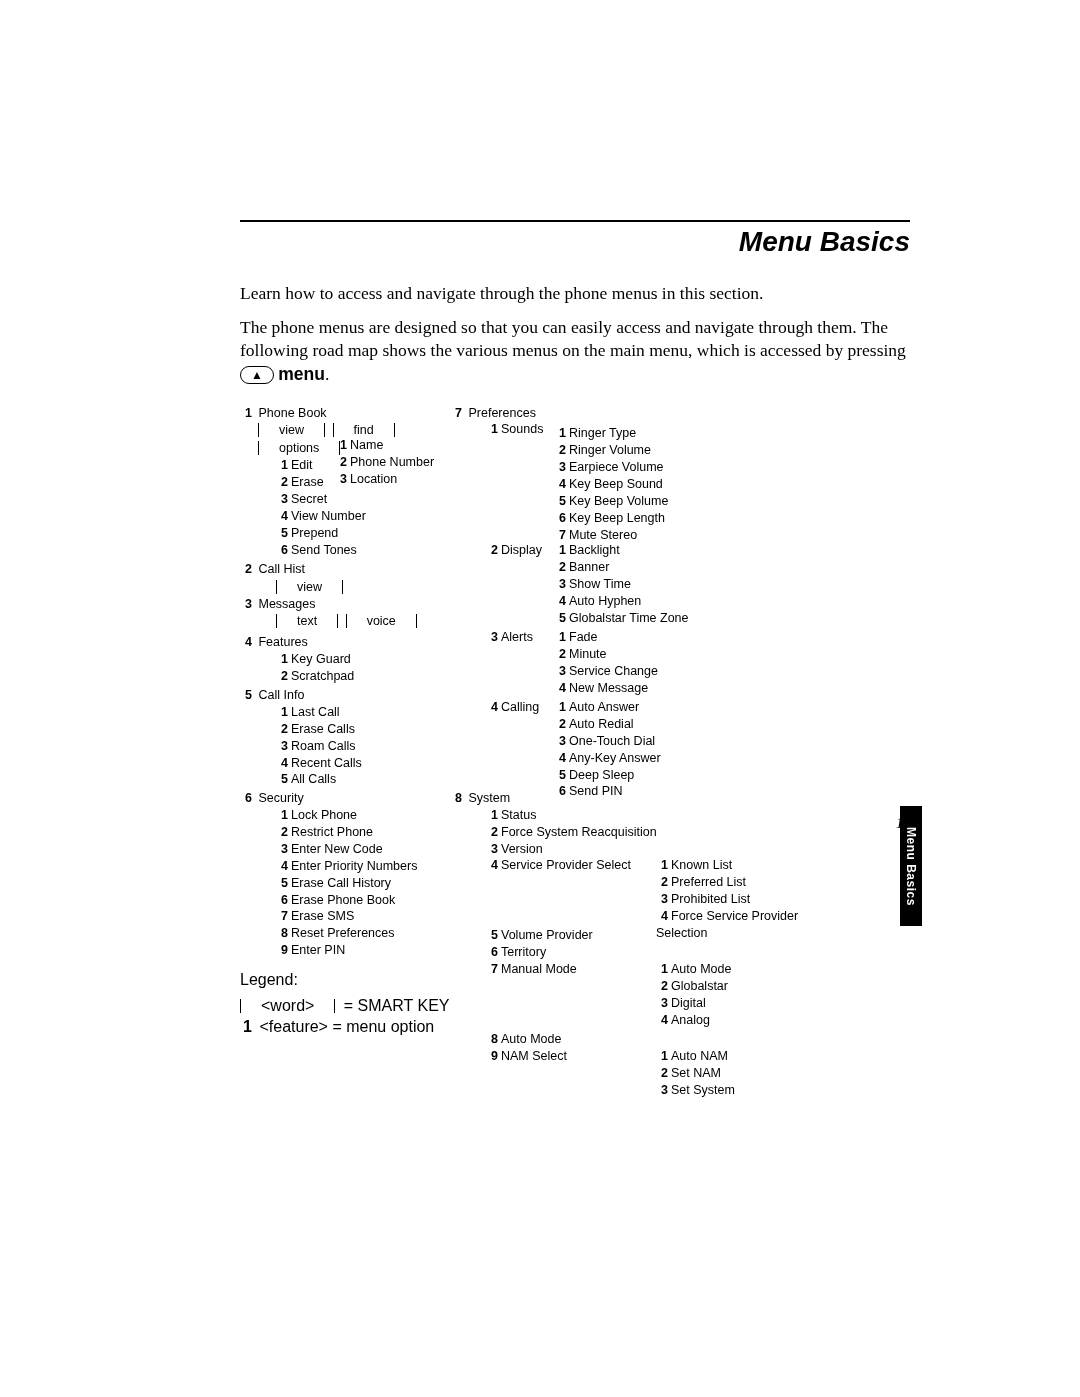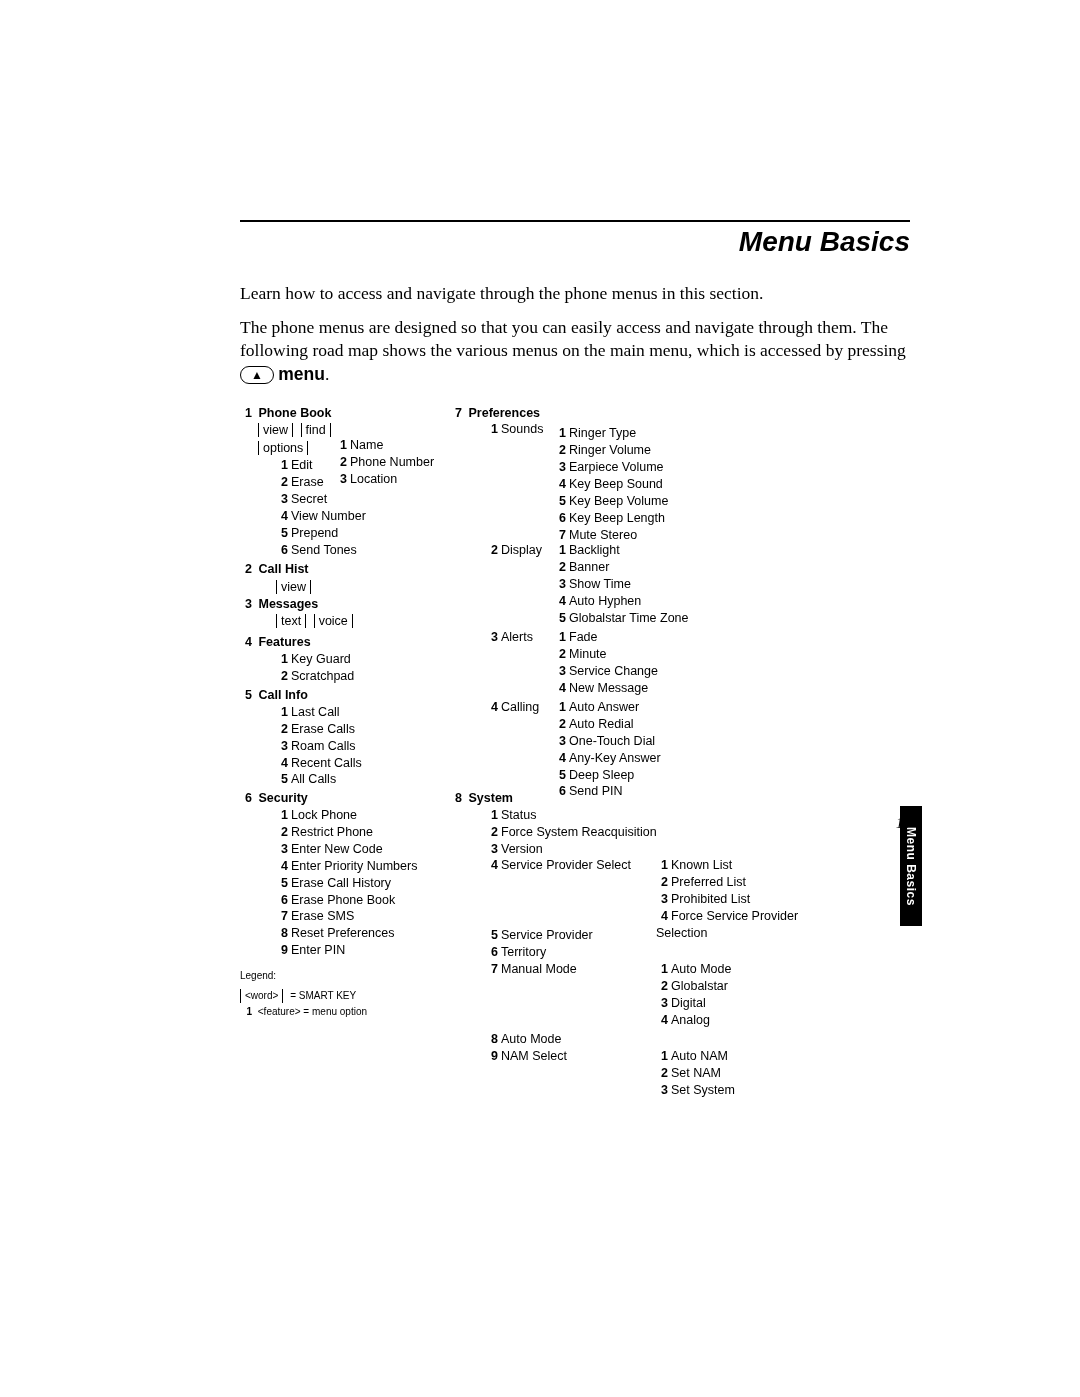--- a/index.html
+++ b/index.html
@@ -52,26 +52,26 @@
   .diagram {
     position: relative;
     font-family: Arial, Helvetica, sans-serif;
     font-size: 12.5px;
     line-height: 1.35;
     margin-top: 18px;
     height: 640px;
   }
   .col-left  { position: absolute; left: 0;   top: 0; width: 210px; }
   .col-right { position: absolute; left: 210px; top: 0; width: 360px; }
-  .b { font-weight: bold; }
+  .b { font-weight: normal; }
   .smartkey {
     display: inline-block;
     border-left: 1px solid #000;
     border-right: 1px solid #000;
-    padding: 0 4px;
+    padding: 0 20px;
     margin: 2px 4px 2px 0;
     line-height: 14px;
   }
   .indent1 { padding-left: 18px; }
   .indent2 { padding-left: 36px; }
   .row { white-space: nowrap; }
   .n { display: inline-block; width: 12px; font-weight: bold; text-align: right; margin-right: 3px;}
   .side-tab {
     position: absolute;
     right: 158px;
@@ -88,21 +88,21 @@
     line-height: 22px;
     letter-spacing: 0.5px;
   }
   .pagenum {
     position: absolute;
     right: 170px;
     bottom: 290px;
     font-style: italic;
     font-size: 14px;
   }
-  .legend { margin-top: 10px; font-size: 10px; font-family: Arial, Helvetica, sans-serif;}
+  .legend { margin-top: 10px; font-size: 16px; font-family: Arial, Helvetica, sans-serif;}
   .sub { position: absolute; }
 </style>
 </head>
 <body>
 
 <div class="page">
 
   <hr class="hr">
   <h1 class="title">Menu Basics</h1>
 
@@ -278,21 +278,21 @@
         <div style="position:relative">
           <div class="row"><span class="n">4</span><span>Service Provider Select</span></div>
           <div class="sub" style="left:170px; top:0; width:160px">
             <div class="row"><span class="n">1</span><span>Known List</span></div>
             <div class="row"><span class="n">2</span><span>Preferred List</span></div>
             <div class="row"><span class="n">3</span><span>Prohibited List</span></div>
             <div class="row" style="white-space:normal"><span class="n">4</span><span>Force Service Provider Selection</span></div>
           </div>
         </div>
 
-        <div class="row" style="margin-top:53px"><span class="n">5</span><span>Service Provider</span></div>
+        <div class="row" style="margin-top:53px"><span class="n">5</span><span>Volume Provider</span></div>
         <div class="row"><span class="n">6</span><span>Territory</span></div>
 
         <div style="position:relative">
           <div class="row"><span class="n">7</span><span>Manual Mode</span></div>
           <div class="sub" style="left:170px; top:0;">
             <div class="row"><span class="n">1</span><span>Auto Mode</span></div>
             <div class="row"><span class="n">2</span><span>Globalstar</span></div>
             <div class="row"><span class="n">3</span><span>Digital</span></div>
             <div class="row"><span class="n">4</span><span>Analog</span></div>
           </div>

